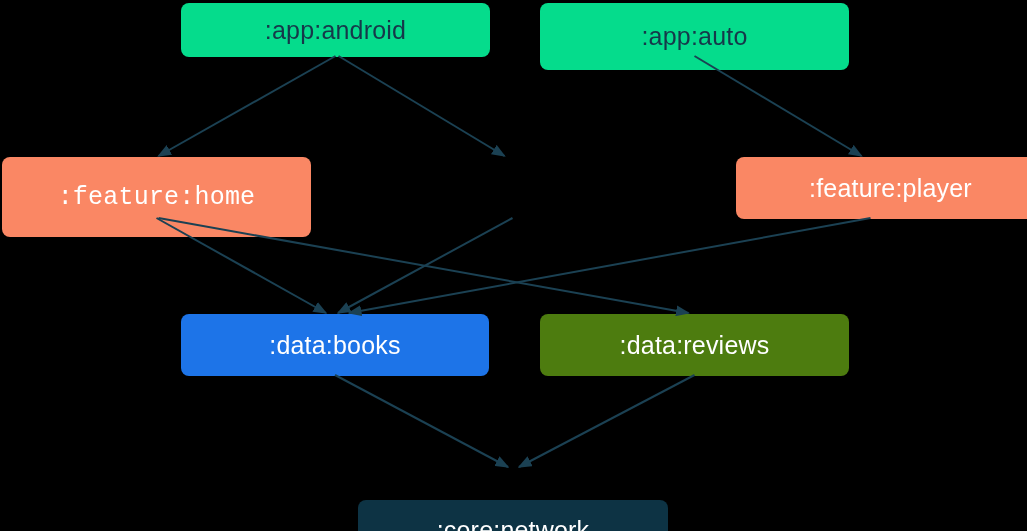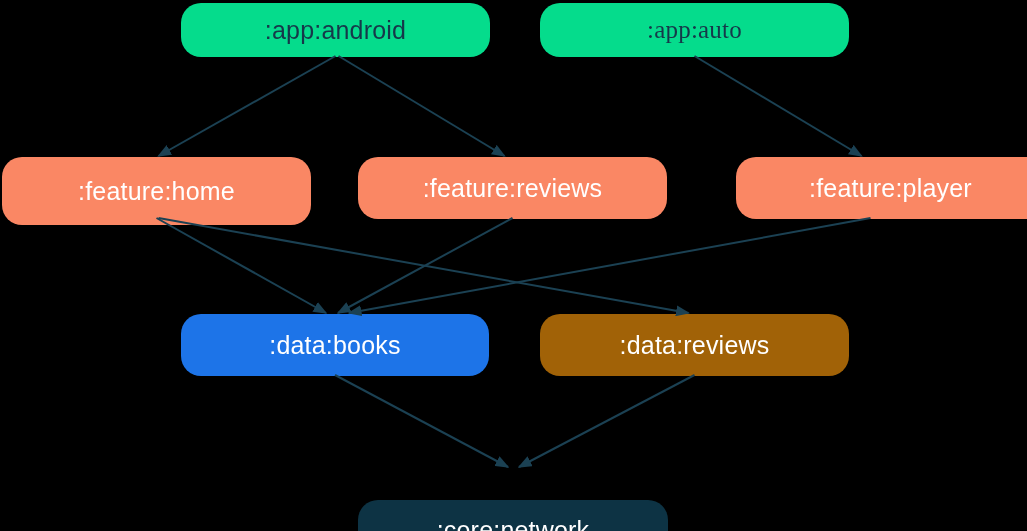--- a/index.html
+++ b/index.html
@@ -13,31 +13,31 @@
     width: 1027px;
     height: 531px;
     background: #000000;
     overflow: hidden;
   }
   .node {
     position: absolute;
     display: flex;
     align-items: center;
     justify-content: center;
-    border-radius: 20px;
+    border-radius: 8px;
     font-size: 25px;
     font-weight: 500;
     letter-spacing: 0.2px;
     z-index: 1;
     box-sizing: border-box;
   }
   
   #node-app-android   { left: 181px; top: 3px;   width: 309px; height: 54px; }
-  #node-app-auto      { left: 540px; top: 3px;   width: 309px; height: 54px; font-family: Liberation Serif, serif; }
-  #node-feature-home  { left: 2px;   top: 157px; width: 309px; height: 68px; }
+  #node-app-auto      { left: 540px; top: 3px;   width: 309px; height: 67px; }
+  #node-feature-home  { left: 2px;   top: 157px; width: 309px; height: 80px; font-family: Liberation Mono, monospace; }
   #node-feature-reviews { left: 358px; top: 157px; width: 309px; height: 62px; }
   #node-feature-player  { left: 736px; top: 157px; width: 309px; height: 62px; }
   #node-data-books    { left: 181px; top: 314px; width: 308px; height: 62px; }
   #node-data-reviews  { left: 540px; top: 314px; width: 309px; height: 62px; }
   #node-core-network  { left: 358px; top: 468px; width: 310px; height: 60px; }
   #edges-layer {
     position: absolute;
     left: 0; top: 0;
     width: 1027px;
     height: 531px;
@@ -74,33 +74,30 @@
   </div>
 
   <div class="node" id="node-app-auto" style="background: rgb(5, 220, 140); color: rgb(22, 56, 74);">
     <span>:app:auto</span>
   </div>
 
   <div class="node" id="node-feature-home" style="background: rgb(250, 135, 100); color: rgb(255, 255, 255);">
     <span>:feature:home</span>
   </div>
 
-  <div class="node" id="node-feature-reviews" style="background: rgb(250, 135, 100); color: rgb(255, 255, 255);">
-    <span>:feature:reviews</span>
-  </div>
 
   <div class="node" id="node-feature-player" style="background: rgb(250, 135, 100); color: rgb(255, 255, 255);">
     <span>:feature:player</span>
   </div>
 
   <div class="node" id="node-data-books" style="background: rgb(29, 116, 232); color: rgb(255, 255, 255);">
     <span>:data:books</span>
   </div>
 
-  <div class="node" id="node-data-reviews" style="background: #a16207; color: rgb(255, 255, 255);">
+  <div class="node" id="node-data-reviews" style="background: #4d7c0f; color: rgb(255, 255, 255);">
     <span>:data:reviews</span>
   </div>
 
   <div class="node" id="node-core-network" style="background: rgb(13, 51, 68); color: rgb(255, 255, 255); margin-top: 32px;">
     <span>:core:network</span>
   </div>
 
 </div>
 
 </body></html>

